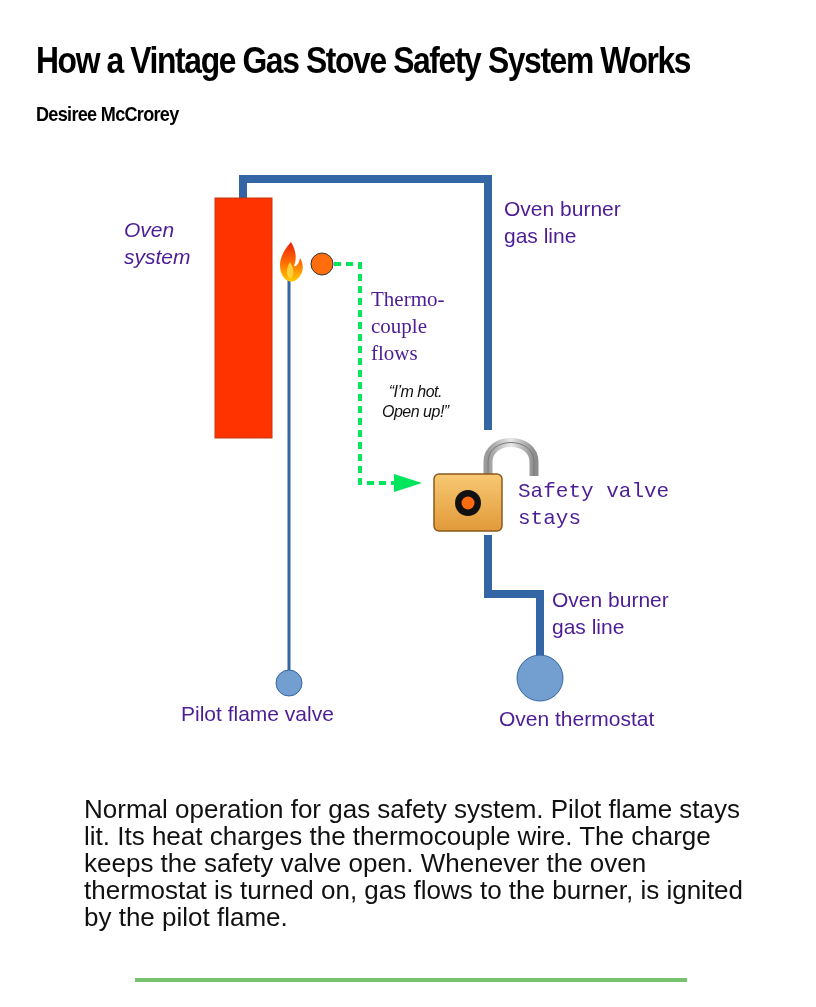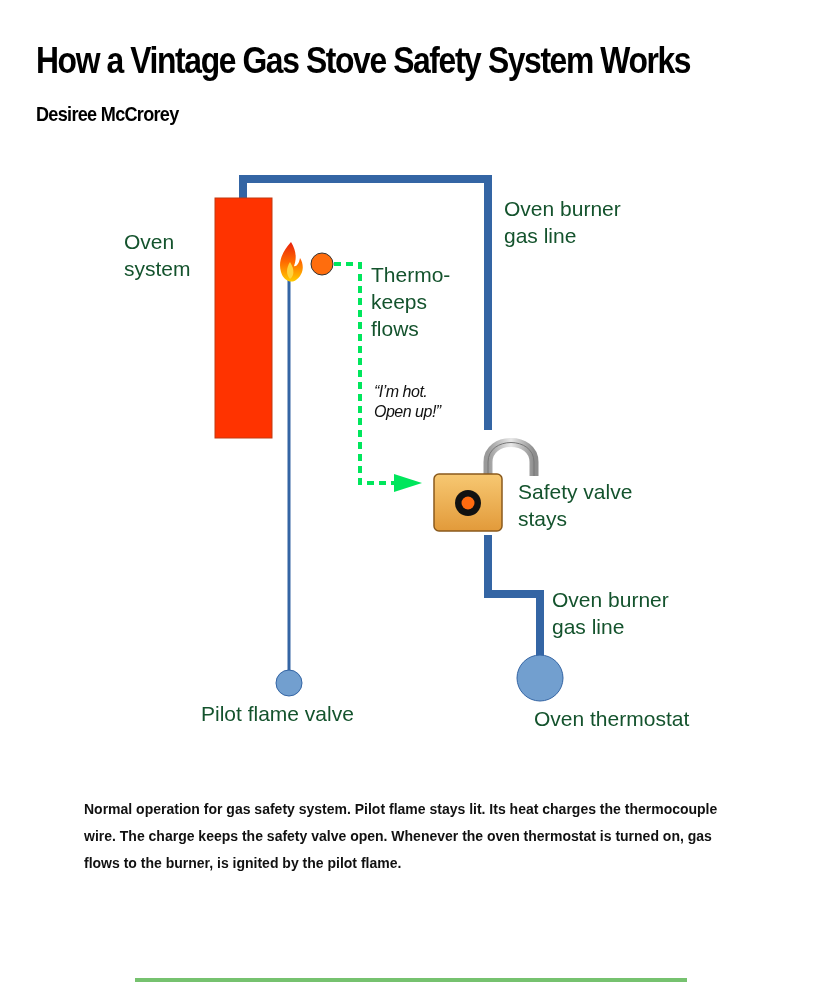--- a/index.html
+++ b/index.html
@@ -1,22 +1,22 @@
 <!DOCTYPE html>
 <html><head>
 <meta charset="utf-8">
 <style>
   html, body { margin:0; padding:0; background:#ffffff; }
   body { width:816px; height:1007px; position:relative; overflow:hidden; font-family:"Liberation Sans", sans-serif; color:#111; }
   .title { position:absolute; left:36px; top:40px; font-family:"Liberation Sans", sans-serif; font-weight:bold; font-size:37px; letter-spacing:-1.6px; transform:scaleX(0.86); transform-origin:left top; white-space:nowrap; color:#000; }
   .author { position:absolute; left:36px; top:102px; font-weight:bold; font-size:21px; letter-spacing:-0.8px; transform:scaleX(0.86); transform-origin:left top; white-space:nowrap; color:#000; }
   svg.diagram { position:absolute; left:0; top:0; }
-  .lbl { position:absolute; font-size:21px; line-height:27px; color:#14532d; white-space:nowrap; }
+  .lbl { position:absolute; font-size:21px; line-height:27px; color:#4c1d95; white-space:nowrap; }
   .quote { position:absolute; font-size:16px; line-height:20px; font-style:italic; color:#111; white-space:nowrap; letter-spacing:-0.5px; }
-  .desc { position:absolute; left:84px; top:796px; width:660px; font-size:14px; line-height:27px; color:#111;font-weight:bold; }
+  .desc { position:absolute; left:84px; top:796px; width:660px; font-size:26px; line-height:27px; color:#111; }
   .rule { position:absolute; left:135px; top:978px; width:552px; height:4px; background:#76c26f; }
 </style>
 </head>
 <body>
 
 <div class="title">How a Vintage Gas Stove Safety System Works</div>
 <div class="author">Desiree McCrorey</div>
 
 <svg class="diagram" width="816" height="1007" viewBox="0 0 816 1007">
   <defs>
@@ -60,49 +60,49 @@
     <rect x="434" y="474" width="68" height="57" rx="5" ry="5" fill="url(#lockGrad)" stroke="#8a5a1c" stroke-width="1.5"></rect>
     <circle cx="468" cy="503" r="13" fill="#111"></circle>
     <circle cx="468" cy="503" r="6.5" fill="#ff6b10"></circle>
   </g>
 
   <circle cx="289" cy="683" r="13" fill="#729fcf" stroke="#3465a4" stroke-width="1"></circle>
 
   <circle cx="540" cy="678" r="23" fill="#729fcf" stroke="#3465a4" stroke-width="1"></circle>
 </svg>
 
-<div class="lbl" style="left:124px; top:228px;">
+<div class="lbl" style="left:124px; top:216px;font-style:italic;">
   <div>Oven</div>
   <div>system</div>
 </div>
 
 <div class="lbl" style="left:504px; top:195px;">
   <div>Oven burner</div>
   <div>gas line</div>
 </div>
 
-<div class="lbl" style="left:371px; top:261px;">
+<div class="lbl" style="left:371px; top:286px;font-family:Liberation Serif, serif;">
   <div>Thermo-</div>
-  <div>keeps</div>
+  <div>couple</div>
   <div>flows</div>
 </div>
 
-<div class="quote" style="left:374px; top:382px;">
+<div class="quote" style="left:382px; top:382px;text-align:center;">
   <div>“I’m hot.</div>
   <div>Open up!”</div>
 </div>
 
-<div class="lbl" style="left:518px; top:478px;">
+<div class="lbl" style="left:518px; top:478px;font-family:Liberation Mono, monospace;">
   <div>Safety valve</div>
   <div>stays</div>
 </div>
 
 <div class="lbl" style="left:552px; top:586px;">
   <div>Oven burner</div>
   <div>gas line</div>
 </div>
 
-<div class="lbl" style="left:181px; top:700px;margin-left:20px;">Pilot flame valve</div>
-<div class="lbl" style="left:534px; top:705px;">Oven thermostat</div>
+<div class="lbl" style="left:181px; top:700px;">Pilot flame valve</div>
+<div class="lbl" style="left:499px; top:705px;">Oven thermostat</div>
 
 <div class="desc">Normal operation for gas safety system. Pilot flame stays lit. Its heat charges the thermocouple wire. The charge keeps the safety valve open. Whenever the oven thermostat is turned on, gas flows to the burner, is ignited by the pilot flame.</div>
 
 <div class="rule"></div>
 
 </body></html>

